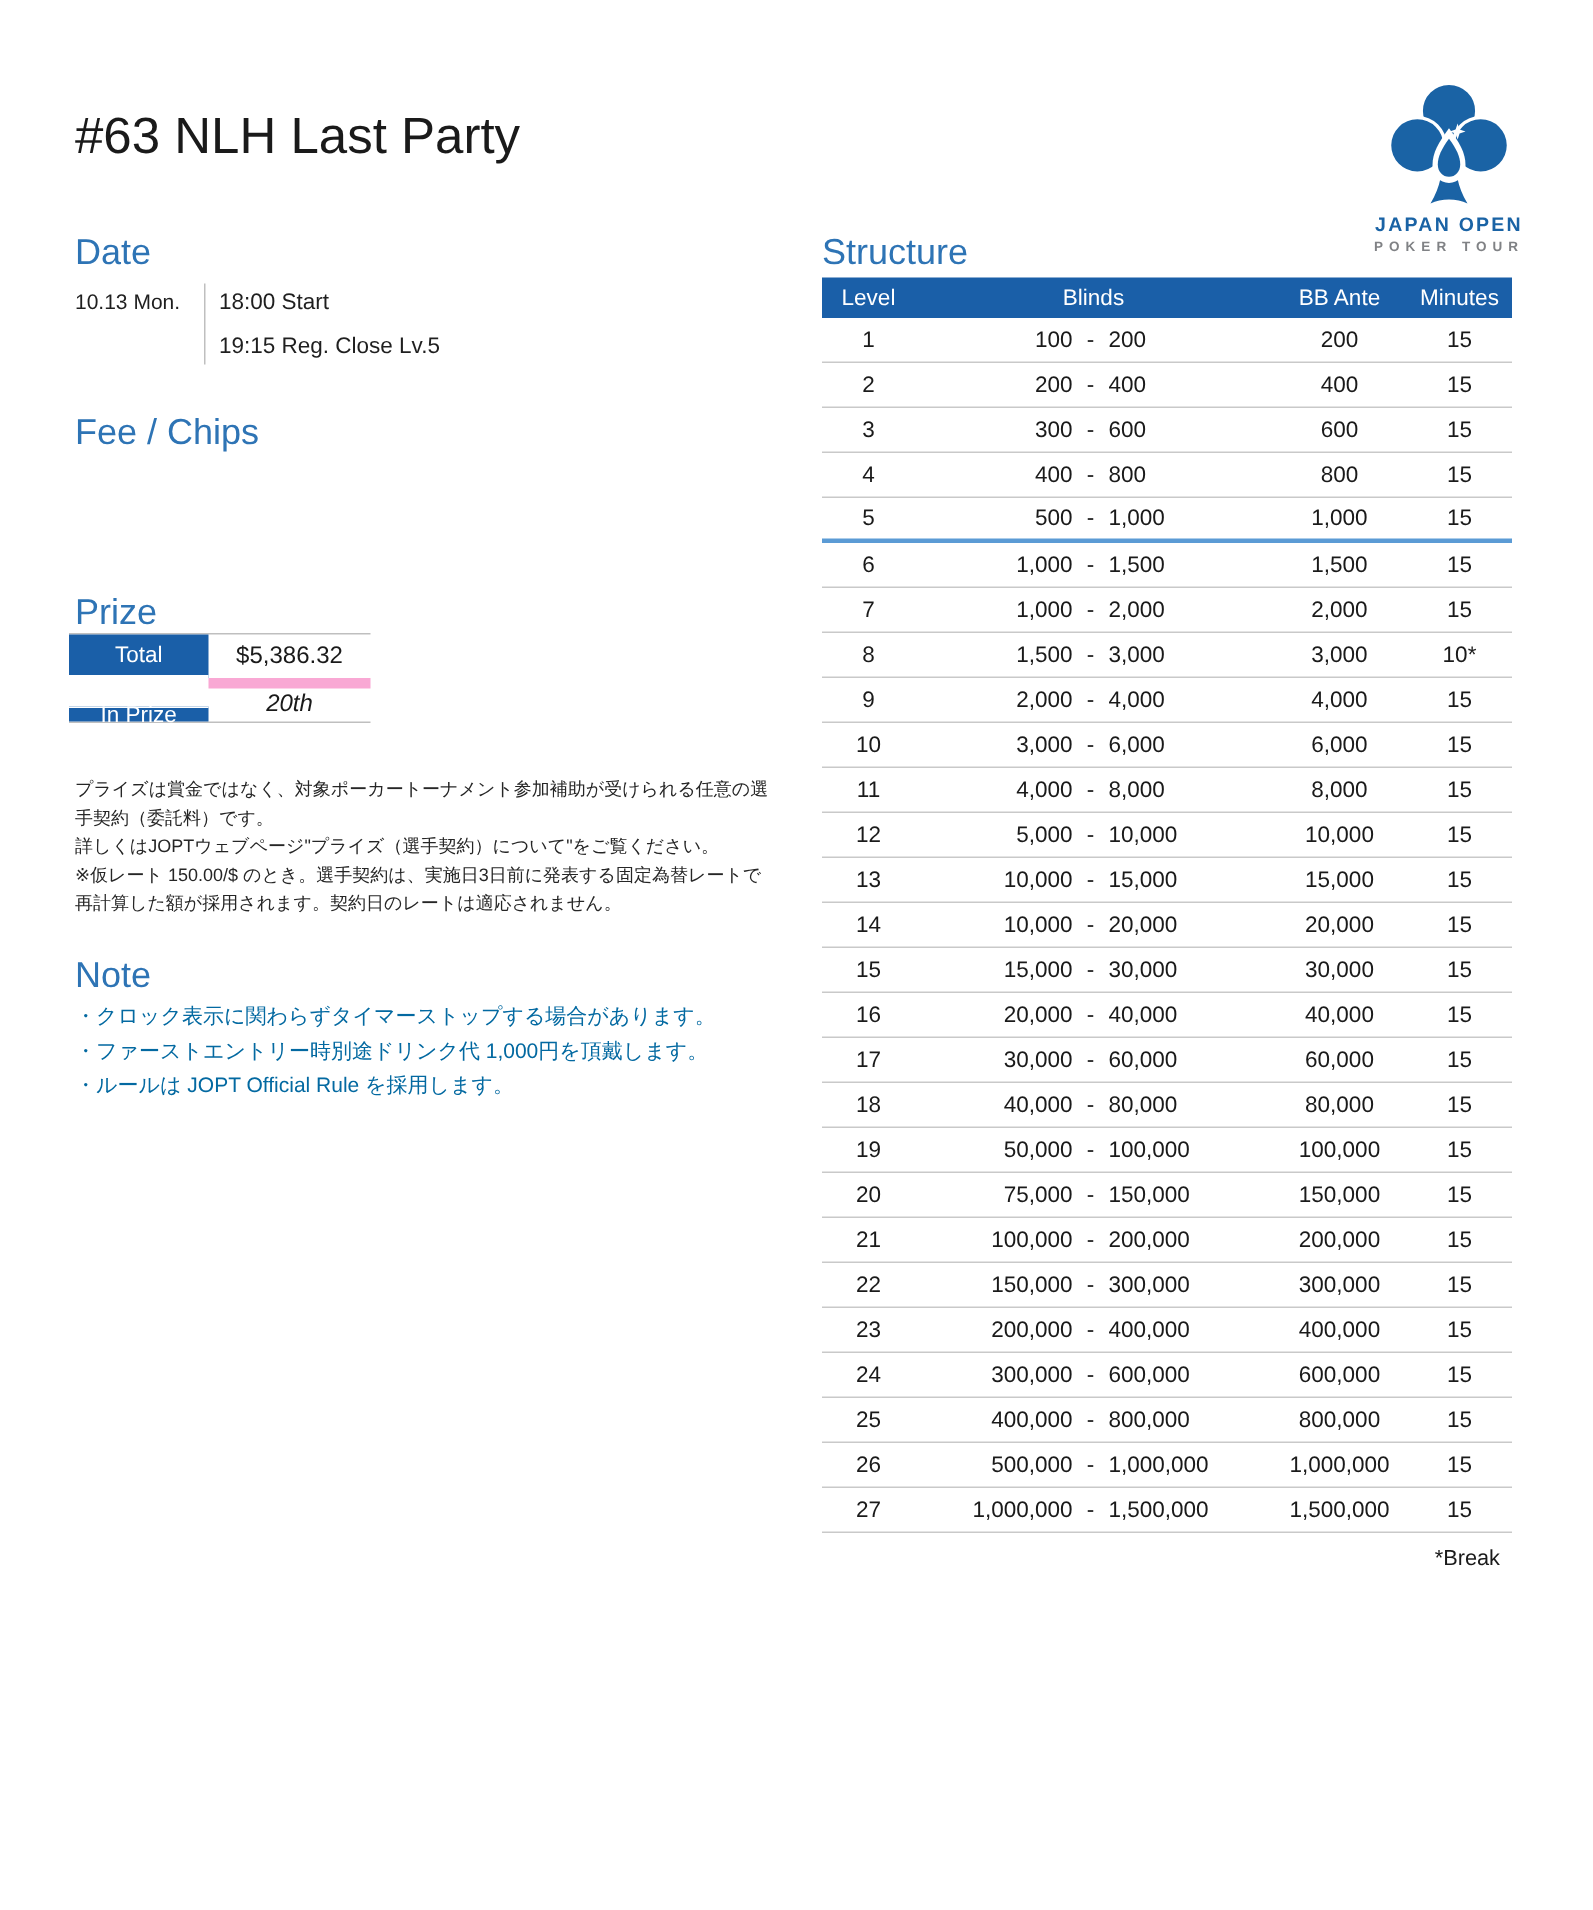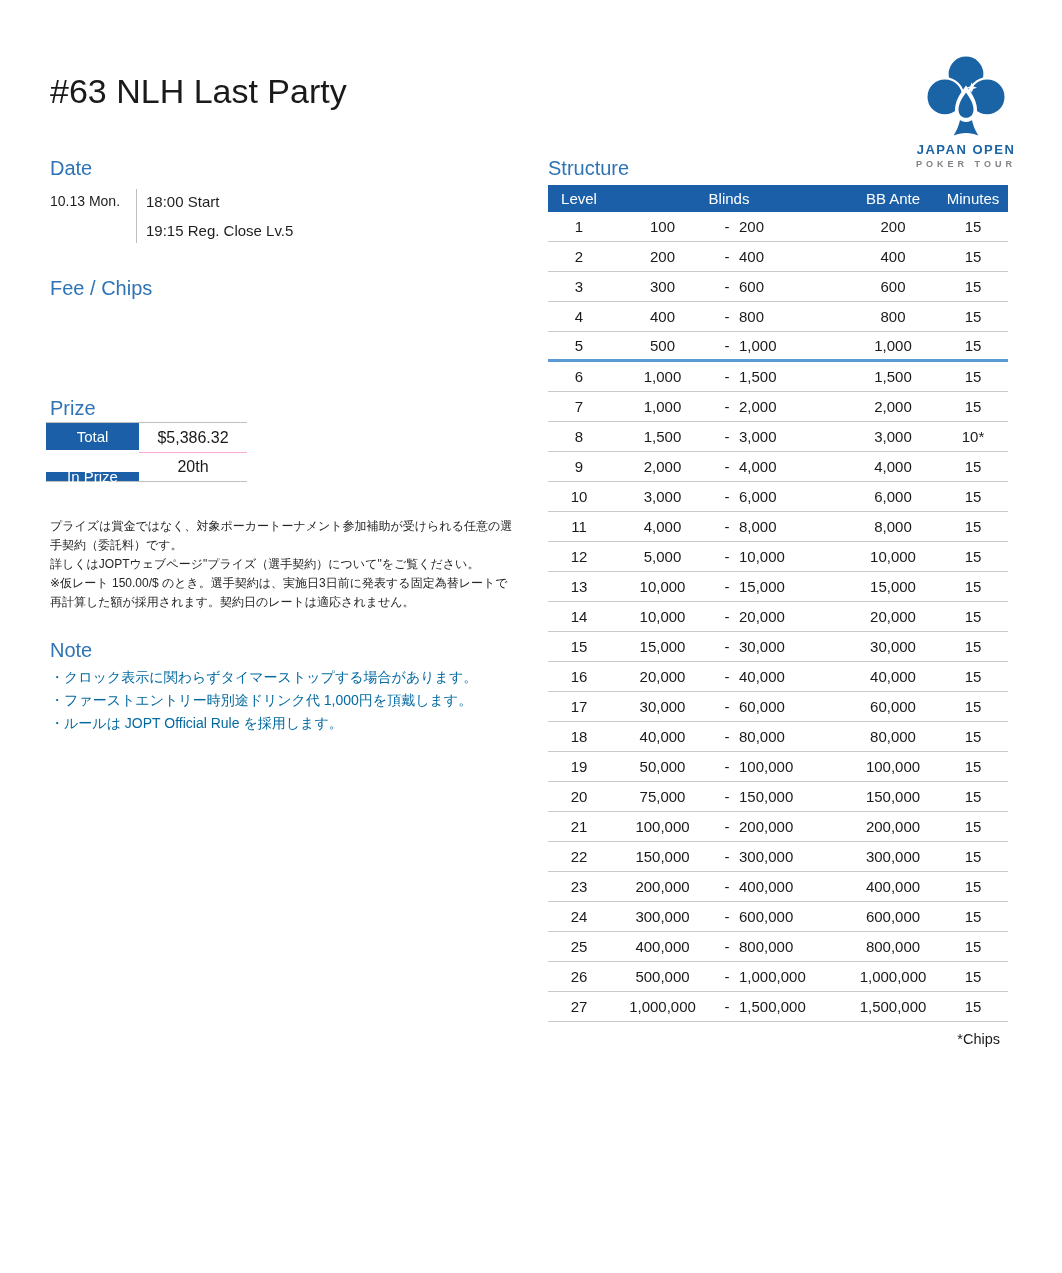--- a/index.html
+++ b/index.html
@@ -7,54 +7,54 @@
   .page { position:relative; width:1062px; height:1273px; background:#fff; overflow:hidden; }
 
   .title { position:absolute; left:50px; top:70px; font-size:34px; line-height:42px; color:#1a1a1a; letter-spacing:0; }
 
   
   .logo { position:absolute; left:906px; top:52px; width:120px; text-align:center; }
   .logo svg { width:88px; height:88px; display:block; margin:0 auto; }
   .logo-line1 { font-size:13px; font-weight:700; color:#1A63A5; letter-spacing:1.5px; margin-top:2px; }
   .logo-line2 { font-size:9px; font-weight:700; color:#808285; letter-spacing:4px; margin-top:2px; }
 
-  .heading { position:absolute; font-size:20px; line-height:25px; color:#2E74B5; }
+  .heading { position:absolute; font-size:24px; line-height:25px; color:#2E74B5; }
 
   
   .date-block { position:absolute; left:50px; top:187px; display:flex; }
   .date-day { width:86px; font-size:14px; line-height:29px; }
   .date-divider { width:1px; background:#BFBFBF; margin:2px 0 2px 0; }
   .date-times { padding-left:9px; font-size:15px; line-height:29px; }
 
   
   .fee-block { position:absolute; left:50px; top:308px; }
   .fee-row { display:flex; font-size:15px; line-height:30px; }
   .fee-label { width:93px; }
 
   
   .prize-table { position:absolute; left:46px; top:422px; width:201px; border-top:1px solid #BFBFBF; border-bottom:1px solid #BFBFBF; }
   .prize-row { display:flex; height:29px; }
-  .prize-row + .prize-row .prize-value { border-top:1px solid #f9a8d4; }
+  .prize-row + .prize-row .prize-value { border-top:7px solid #f9a8d4;font-style:italic; }
   .prize-label { width:93px; background:#1A5FA8; color:#fff; font-size:15px; display:flex; align-items:center; justify-content:center; border-bottom:2px solid #fff; }
   .prize-row:last-child .prize-label { border-bottom:none; border-top:1px solid #fff;margin-top:19px; }
   .prize-value { flex:1; font-size:16px; display:flex; align-items:center; justify-content:center; color:#1a1a1a; }
 
   .disclaimer { position:absolute; left:50px; top:517px; width:466px; font-size:12px; line-height:19px; color:#262626; }
 
   
   .note-list { position:absolute; left:50px; top:666px; width:470px; font-size:14px; line-height:23px; color:#0369a1; }
 
   
   .structure-table { position:absolute; left:548px; top:185px; width:460px; }
   .s-header { display:flex; height:27px; align-items:center; background:#1A5FA8; color:#fff; font-size:15px; }
   .s-row { display:flex; height:30px; align-items:center; font-size:15px; border-bottom:1px solid #C9C9C9; color:#1a1a1a; }
   .s-row.reg-close { border-bottom:3px solid #5B9BD5; }
   .col-level { width:62px; text-align:center; }
   .col-blinds { width:238px; display:flex; }
-  .col-blinds .sb { width:105px; text-align:center; }
+  .col-blinds .sb { width:105px; text-align:right; }
   .col-blinds .dash { width:24px; text-align:center; }
   .col-blinds .bb { flex:1; text-align:left; }
   .col-ante { width:90px; text-align:center; }
   .col-min { width:70px; text-align:center; }
   .break-note { position:absolute; left:548px; top:1031px; width:460px; text-align:right; font-size:14.5px; padding-right:8px; color:#1a1a1a; }
 </style>
 </head>
 <body>
 
 <div class="page">
@@ -386,15 +386,15 @@
     <div class="col-blinds">
       <span class="sb">1,000,000</span>
       <span class="dash">-</span>
       <span class="bb">1,500,000</span>
     </div>
     <div class="col-ante">1,500,000</div>
     <div class="col-min">15</div>
   </div>
       </div>
   </div>
-  <div class="break-note">*Chips</div>
+  <div class="break-note">*Break</div>
 
 </div>
 
 </body></html>

